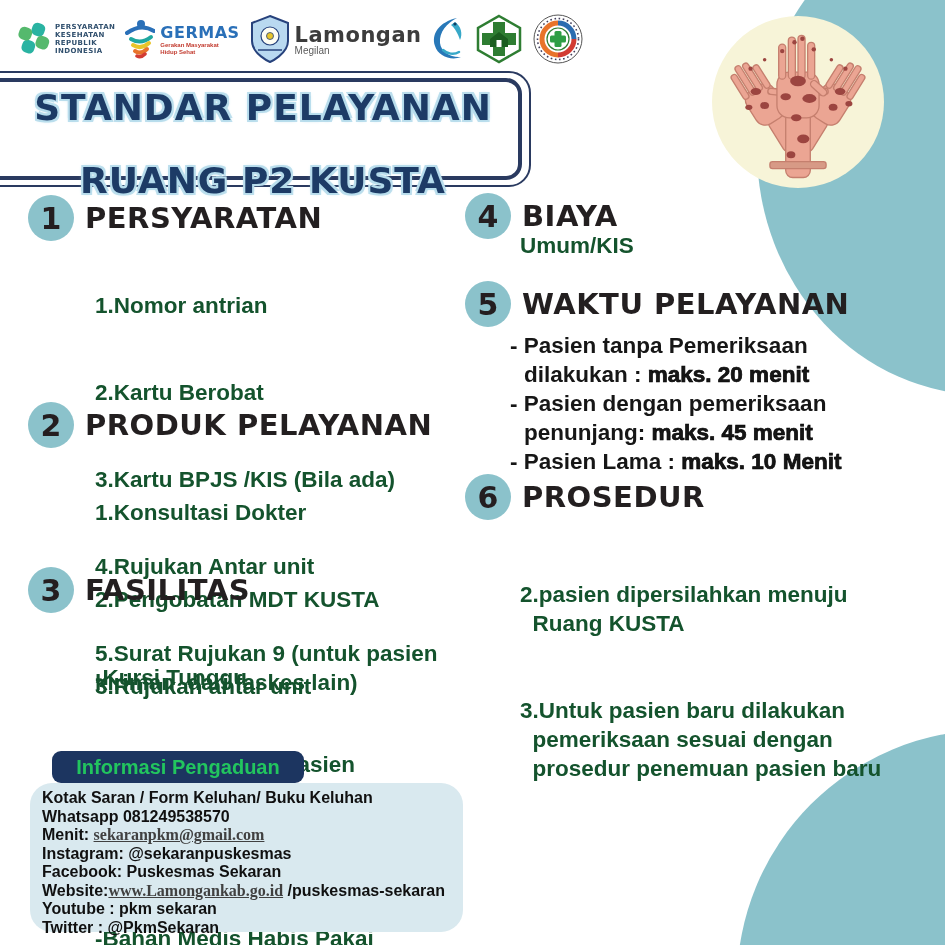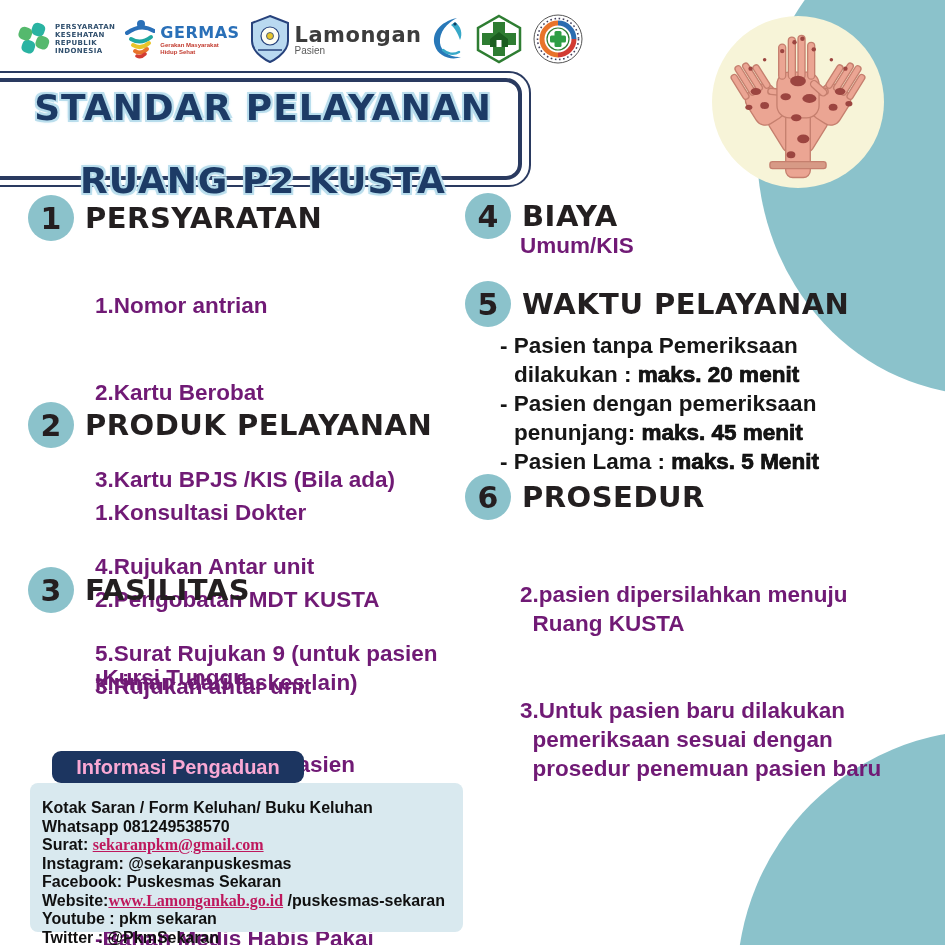--- a/index.html
+++ b/index.html
@@ -24,33 +24,33 @@
                display:flex;flex-direction:column;align-items:center;justify-content:center;padding-left:36px;}
   .title-line{font:800 36px/42px "DejaVu Sans",sans-serif;color:#1d3b66;letter-spacing:1px;text-align:center;
       text-shadow:0 0 4px #a9d6e8,2px 2px 0 #bfe0ee,-2px 2px 0 #bfe0ee,2px -2px 0 #bfe0ee,-2px -2px 0 #bfe0ee;margin-top:31px;}
   
   .sec{position:absolute;}
   .badge{position:absolute;left:0;top:0;width:46px;height:46px;border-radius:50%;background:#8bc2cb;
          display:flex;align-items:center;justify-content:center;
          font:800 30px "DejaVu Sans",sans-serif;color:#241e20;}
   .heading{position:absolute;left:57px;top:0;height:46px;display:flex;align-items:center;
            font:800 29px "DejaVu Sans",sans-serif;color:#231f20;letter-spacing:.5px;white-space:nowrap;}
-  .items{position:absolute;font:700 22.5px/29px "Liberation Sans",sans-serif;color:#701a75;white-space:pre-wrap;}
+  .items{position:absolute;font:700 22.5px/29px "Liberation Sans",sans-serif;color:#14532d;white-space:pre-wrap;}
   .items-left{left:67px;top:38px;width:390px;}
   .items-right{left:55px;top:48px;width:420px;}
-  .w-items{position:absolute;left:35px;top:50px;width:430px;font:700 22.5px/29px "Liberation Sans",sans-serif;color:#161616;}
+  .w-items{position:absolute;left:45px;top:50px;width:430px;font:700 22.5px/29px "Liberation Sans",sans-serif;color:#161616;}
   .w2{padding-left:14px;}
   .xb{-webkit-text-stroke:.7px #000;}
   
   .complaint-header{position:absolute;left:52px;top:751px;width:252px;height:32px;background:#1c3560;border-radius:9px;
-        display:flex;align-items:center;justify-content:center;font:700 20px "Liberation Sans",sans-serif;color:#f9a8d4;}
-  .complaint-body{position:absolute;left:30px;top:783px;width:433px;height:149px;background:#d9e9ef;border-radius:8px;
-        padding:16px 0 0 12px;box-sizing:border-box;font:700 16px/18.5px "Liberation Sans",sans-serif;color:#101010;}
+        display:flex;align-items:center;justify-content:center;font:700 20px "Liberation Sans",sans-serif;color:#22c55e;}
+  .complaint-body{position:absolute;left:30px;top:783px;width:433px;height:149px;background:#d9e9ef;border-radius:22px;
+        padding:6px 0 0 12px;box-sizing:border-box;font:700 16px/18.5px "Liberation Sans",sans-serif;color:#101010;}
   .complaint-line{white-space:nowrap;}
-  .cb-link{font-family:"Liberation Serif",serif;font-weight:700;color:#be185d;text-decoration:underline;cursor:pointer;}
+  .cb-link{font-family:"Liberation Serif",serif;font-weight:700;color:#404040;text-decoration:underline;cursor:pointer;}
 </style>
 </head>
 <body>
 
 <div id="poster">
 
   <div class="blob-top"></div>
   <div class="circle-bottom"></div>
 
   <div class="hands-circle">
@@ -147,21 +147,21 @@
     </div>
     <div class="logo-item">
       <svg width="40" height="50" viewBox="0 0 40 50">
         <path d="M20 2 L38 9 V27 C38 40 20 48 20 48 C20 48 2 40 2 27 V9 Z" fill="#b9d9f0" stroke="#27427c" stroke-width="2"></path>
         <circle cx="20" cy="22" r="9" fill="#fdfdf4" stroke="#27427c" stroke-width="1.2"></circle>
         <circle cx="20" cy="22" r="3.5" fill="#e8c52a" stroke="#27427c" stroke-width="0.8"></circle>
         <path d="M8 36 H32" stroke="#27427c" stroke-width="1.5"></path>
       </svg>
       <div>
         <div class="lamongan-name">Lamongan</div>
-        <div class="lamongan-tag">Pasien</div>
+        <div class="lamongan-tag">Megilan</div>
       </div>
       <svg width="38" height="46" viewBox="0 0 38 46">
         <path d="M30 2 C12 6 4 18 8 30 C11 40 24 45 34 41 C24 42 14 36 13 27 C12 16 20 7 30 2 Z" fill="#2878b8"></path>
         <path d="M28 6 C34 10 36 18 33 24 C31 18 28 12 24 9 Z" fill="#37a8c8"></path>
         <circle cx="28" cy="8" r="1.6" fill="#0e3f66"></circle>
         <path d="M16 34 C20 38 27 39 32 36" stroke="#37a8c8" stroke-width="2.5" fill="none" stroke-linecap="round"></path>
       </svg>
     </div>
     <div class="logo-item">
       <svg width="48" height="50" viewBox="0 0 48 50">
@@ -241,21 +241,21 @@
     <div class="w-items">
       <div>
         <div>- Pasien tanpa Pemeriksaan</div>
         <div class="w2"><span>dilakukan : </span><span class="xb">maks. 20 menit</span></div>
       </div>
       <div>
         <div>- Pasien dengan pemeriksaan</div>
         <div class="w2"><span>penunjang: </span><span class="xb">maks. 45 menit</span></div>
       </div>
       <div>
-        <span>- Pasien Lama : </span><span class="xb">maks. 5 Menit</span>
+        <span>- Pasien Lama : </span><span class="xb">maks. 10 Menit</span>
       </div>
     </div>
   </div>
 
   <div class="sec" style="left:465px;top:474px;width:480px;">
     <div class="badge">6</div>
     <div class="heading">PROSEDUR</div>
     <div class="items items-right">
       <div>2.pasien dipersilahkan menuju
   Ruang KUSTA</div>
@@ -265,21 +265,21 @@
       
       
       
     </div>
   </div>
 
   <div class="complaint-header">Informasi Pengaduan</div>
   <div class="complaint-body">
     <div class="complaint-line">Kotak Saran / Form Keluhan/ Buku Keluhan</div>
     <div class="complaint-line">Whatsapp 081249538570</div>
-    <div class="complaint-line"><span>Surat: </span><span class="cb-link">sekaranpkm@gmail.com</span></div>
+    <div class="complaint-line"><span>Menit: </span><span class="cb-link">sekaranpkm@gmail.com</span></div>
     <div class="complaint-line">Instagram: @sekaranpuskesmas</div>
     <div class="complaint-line">Facebook: Puskesmas Sekaran</div>
     <div class="complaint-line"><span>Website:</span><span class="cb-link">www.Lamongankab.go.id</span> <span>/puskesmas-sekaran</span></div>
     <div class="complaint-line">Youtube : pkm sekaran</div>
     <div class="complaint-line">Twitter : @PkmSekaran</div>
   </div>
 
 </div>
 
 </body></html>

